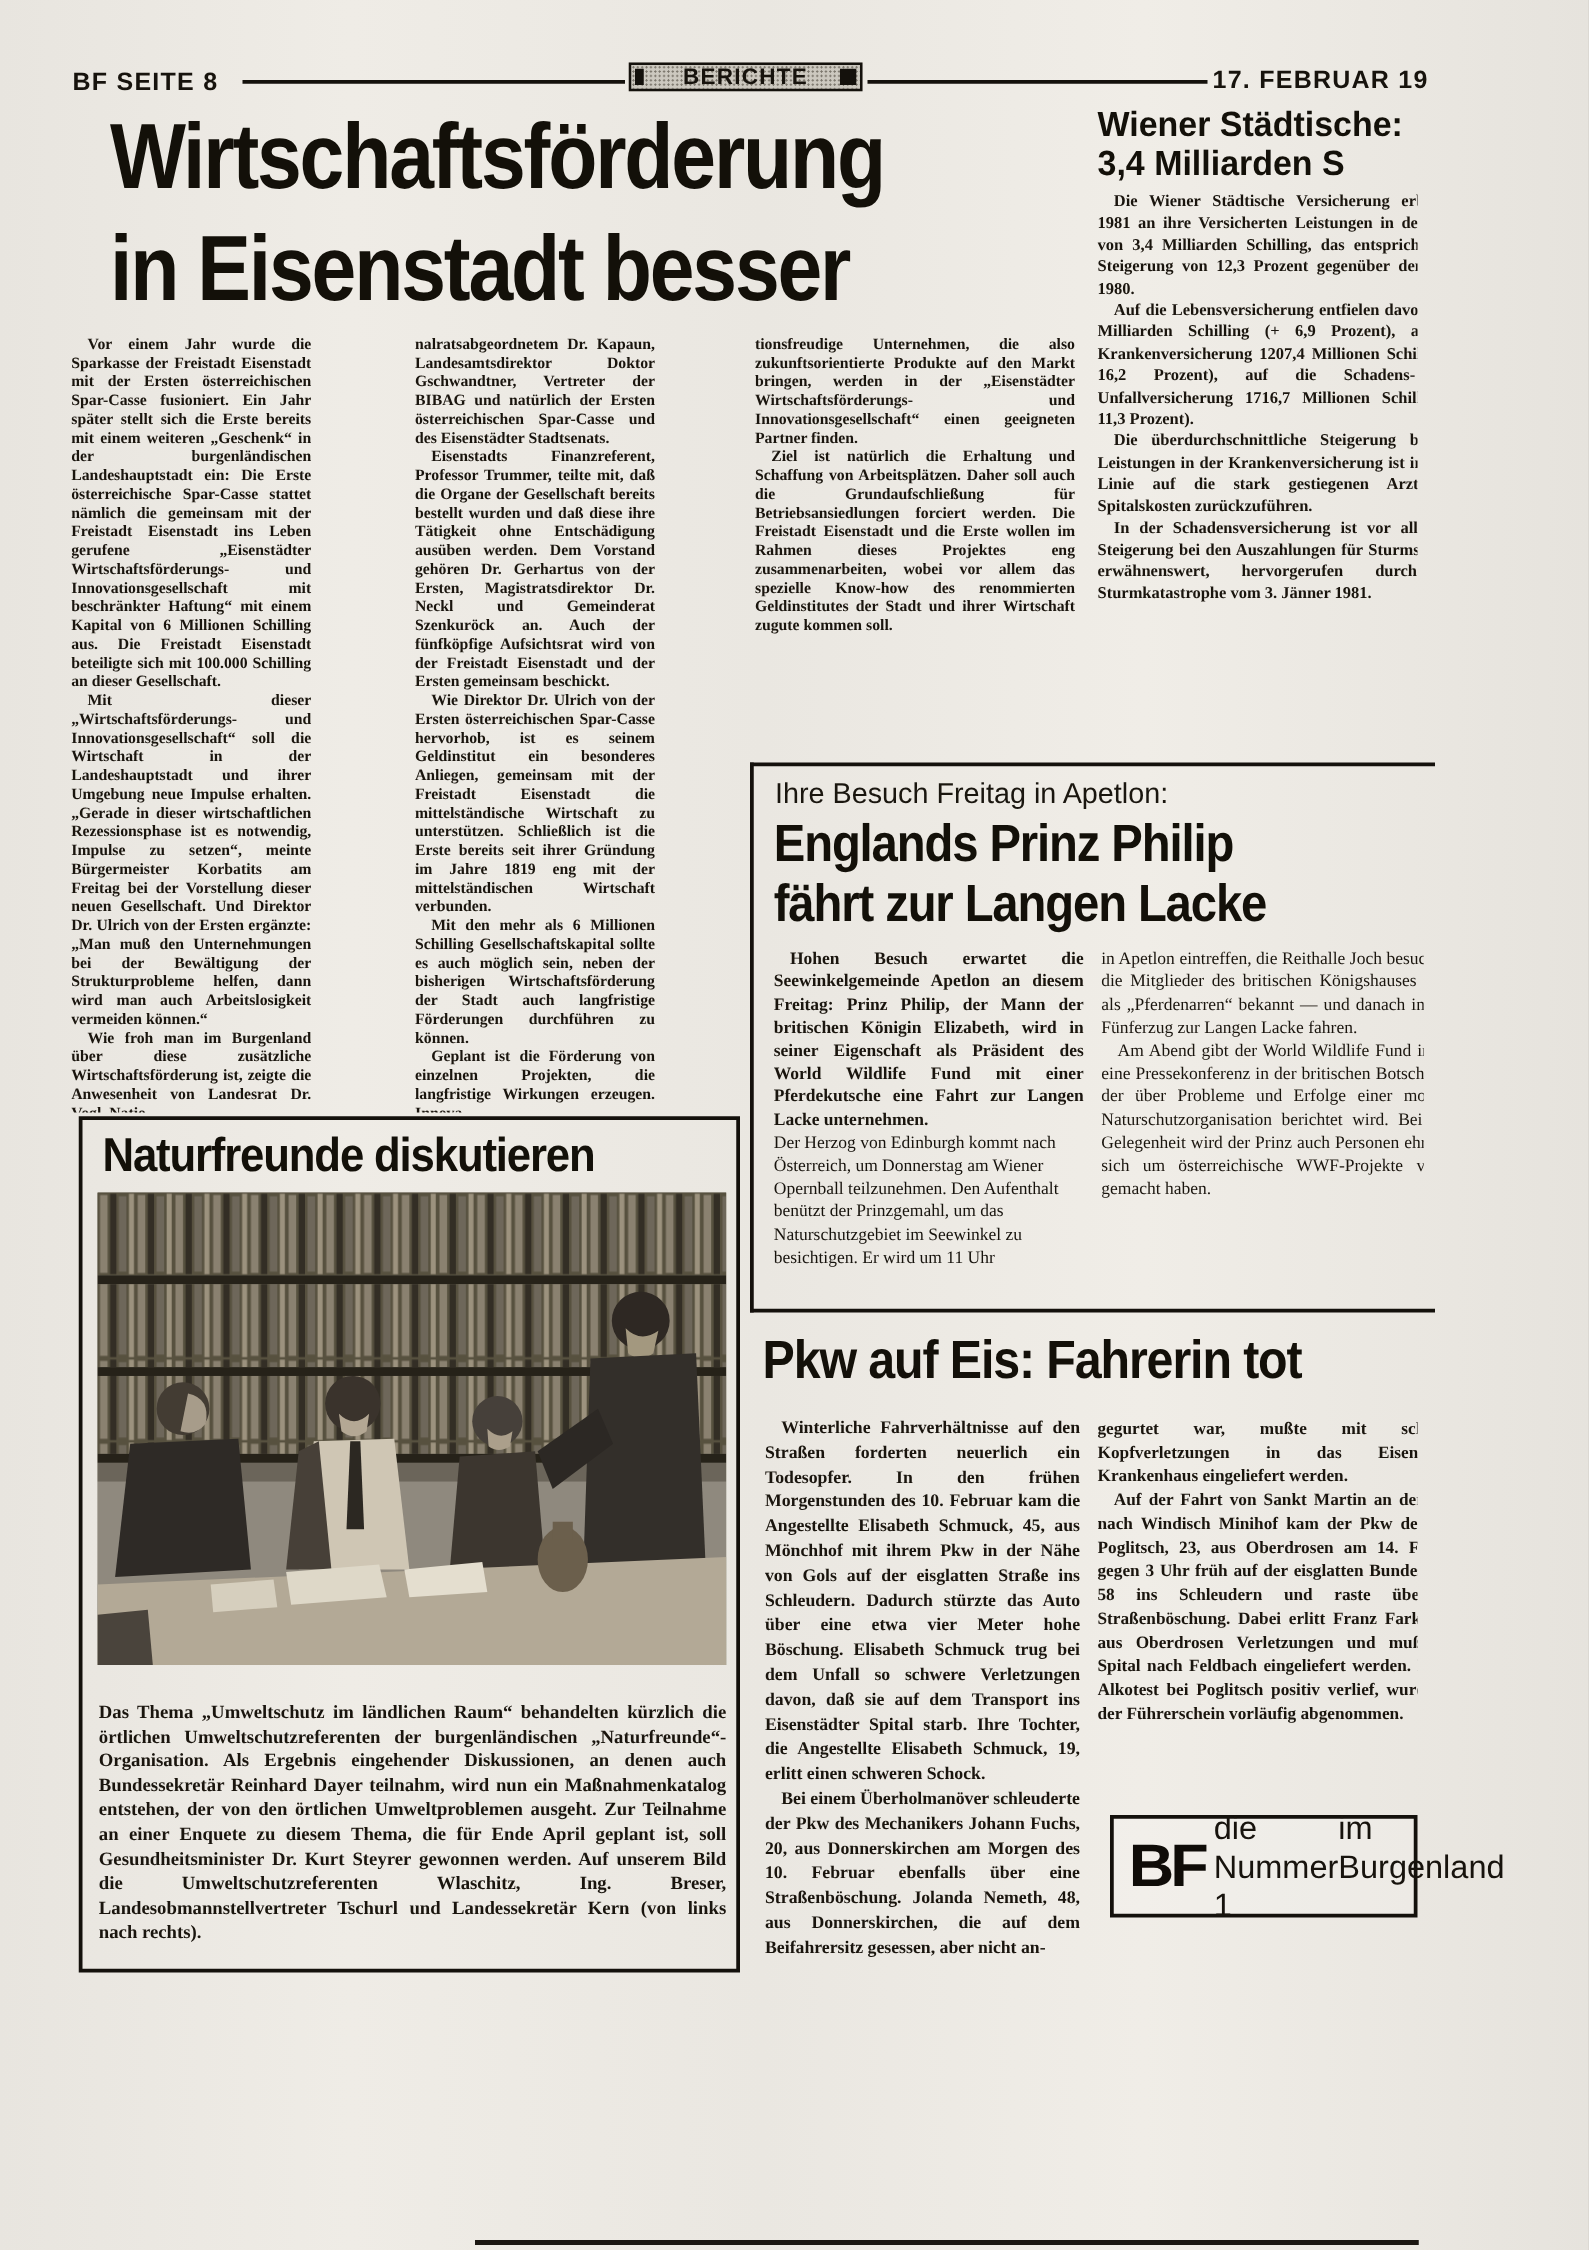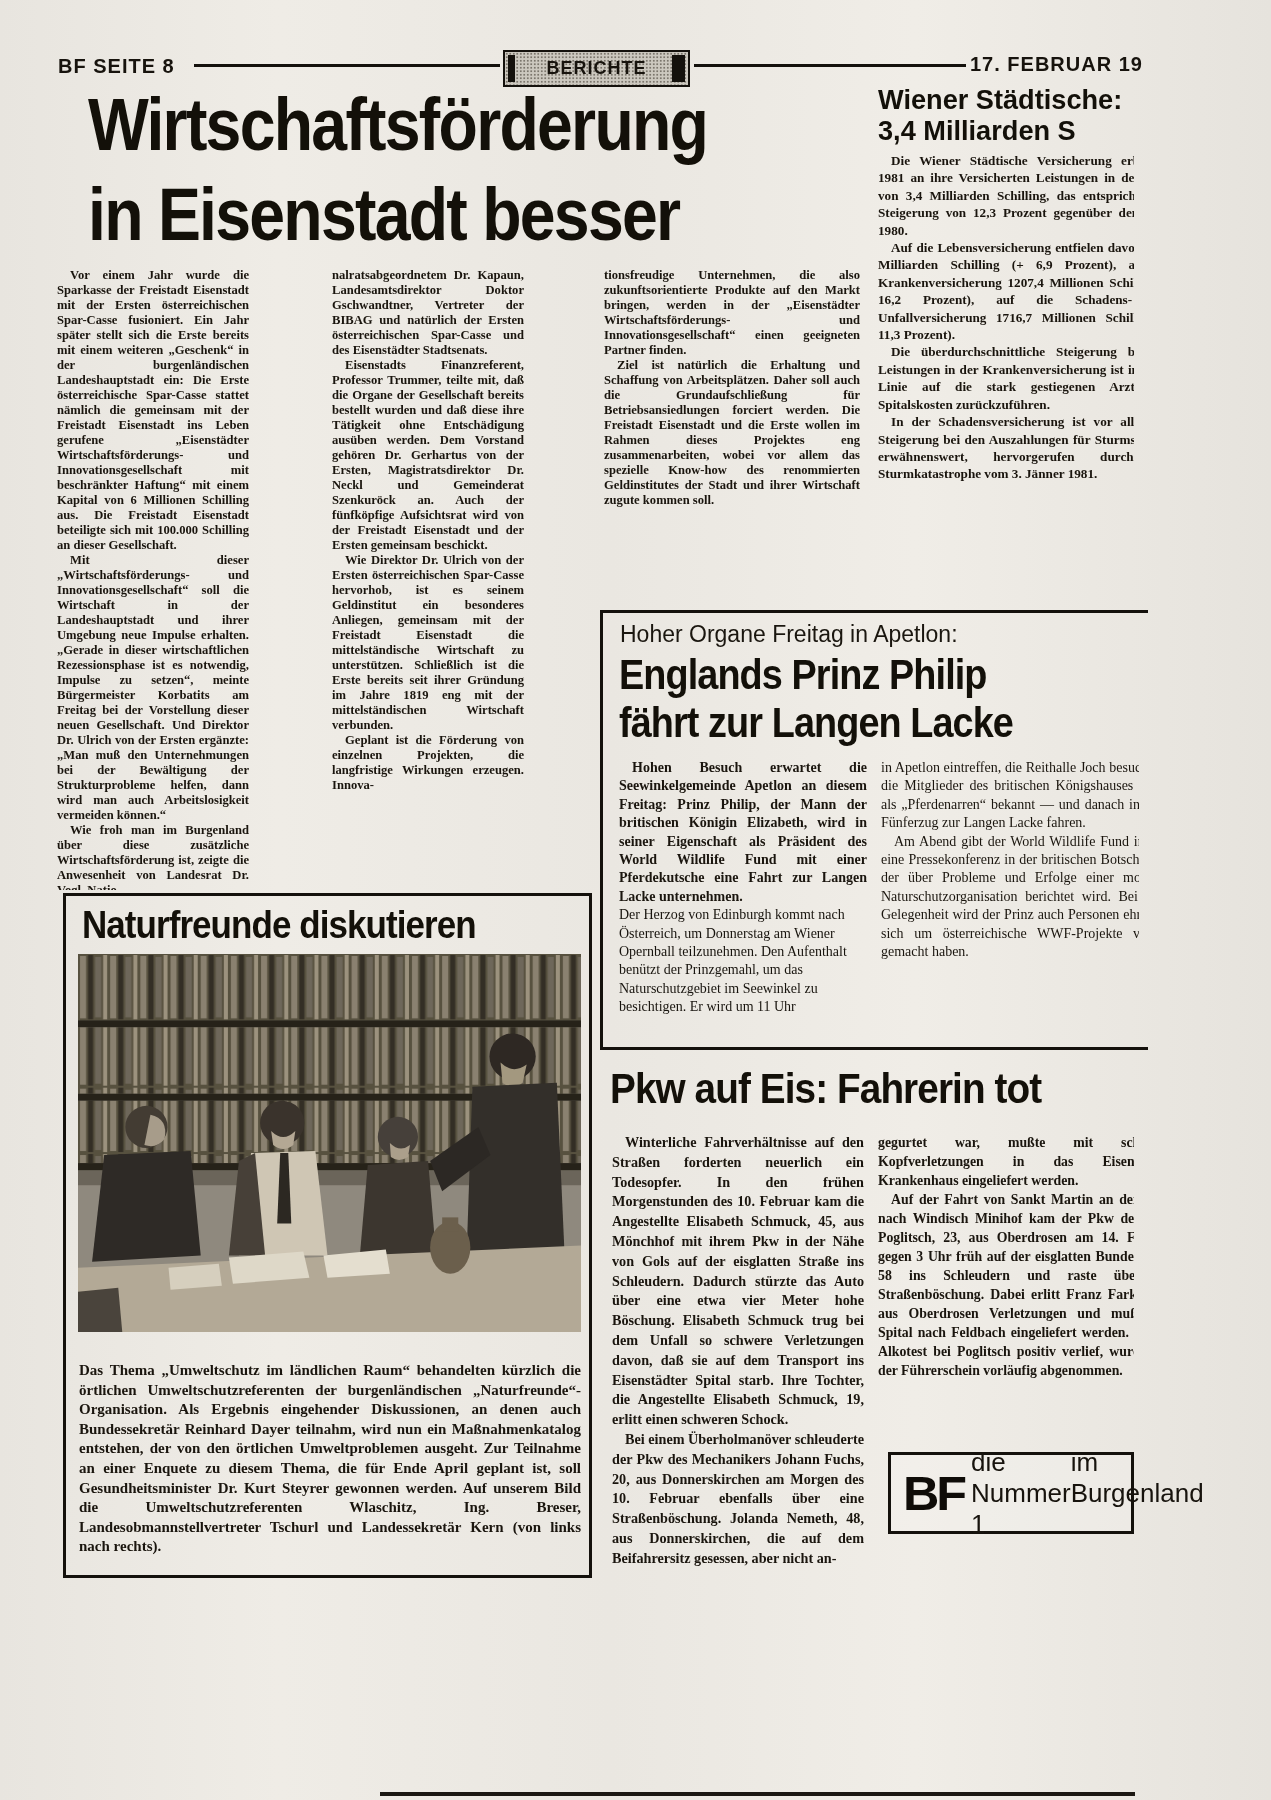--- a/index.html
+++ b/index.html
@@ -14,21 +14,21 @@
   .abs { position:absolute; }
   .sans { font-family:"Liberation Sans","DejaVu Sans",sans-serif; }
 
   
   .mh-left  { left:58px; top:55px; font-size:20px; font-weight:bold; letter-spacing:1px; }
   .mh-right { left:970px; top:53px; font-size:20px; font-weight:bold; letter-spacing:1px; white-space:nowrap;text-align:center; }
   .rule { height:3px; background:#14110c; }
   .rule-a { left:194px; top:64px; width:306px; }
   .rule-b { left:694px; top:64px; width:272px; }
   .berichte {
-    left:503px; top:50px; width:187px; height:37px;
+    left:503px; top:50px; width:187px; height:23px;
     border:2px solid #14110c;
     background-color:#ccc8bf;
     background-image: radial-gradient(#7b766c 0.8px, rgba(0,0,0,0) 1px);
     background-size:3.5px 3.5px;
     display:flex; align-items:center; justify-content:center;
   }
   .berichte-label { font-size:18px; font-weight:bold; letter-spacing:1px; color:#17130d; }
   .bar { position:absolute; top:3px; bottom:3px; background:#14110c; }
   .bar.bl { left:3px; width:7px; }
   .bar.br { right:3px; width:13px; }
@@ -128,20 +128,21 @@
 
   <div class="news col-1" lang="de">
       <p>Vor einem Jahr wurde die Sparkasse der Freistadt Eisenstadt mit der Ersten österreichischen Spar-Casse fusioniert. Ein Jahr später stellt sich die Erste bereits mit einem weiteren „Geschenk“ in der burgenländischen Landeshauptstadt ein: Die Erste österreichische Spar-Casse stattet nämlich die gemeinsam mit der Freistadt Eisenstadt ins Leben gerufene „Eisenstädter Wirtschaftsförderungs- und Innovationsgesellschaft mit beschränkter Haftung“ mit einem Kapital von 6 Millionen Schilling aus. Die Freistadt Eisenstadt beteiligte sich mit 100.000 Schilling an dieser Gesellschaft.</p>
       <p>Mit dieser „Wirtschaftsförderungs- und Innovationsgesellschaft“ soll die Wirtschaft in der Landeshauptstadt und ihrer Umgebung neue Impulse erhalten. „Gerade in dieser wirtschaftlichen Rezessionsphase ist es notwendig, Impulse zu setzen“, meinte Bürgermeister Korbatits am Freitag bei der Vorstellung dieser neuen Gesellschaft. Und Direktor Dr. Ulrich von der Ersten ergänzte: „Man muß den Unternehmungen bei der Bewältigung der Strukturprobleme helfen, dann wird man auch Arbeitslosigkeit vermeiden können.“</p>
       <p>Wie froh man im Burgenland über diese zusätzliche Wirtschaftsförderung ist, zeigte die Anwesenheit von Landesrat Dr. Vogl, Natio-</p>
     </div>
   <div class="news col-2" lang="de">
       <p class="cont">nalratsabgeordnetem Dr. Kapaun, Landesamtsdirektor Doktor Gschwandtner, Vertreter der BIBAG und natürlich der Ersten österreichischen Spar-Casse und des Eisenstädter Stadtsenats.</p>
       <p>Eisenstadts Finanzreferent, Professor Trummer, teilte mit, daß die Organe der Gesellschaft bereits bestellt wurden und daß diese ihre Tätigkeit ohne Entschädigung ausüben werden. Dem Vorstand gehören Dr. Gerhartus von der Ersten, Magistratsdirektor Dr. Neckl und Gemeinderat Szenkuröck an. Auch der fünfköpfige Aufsichtsrat wird von der Freistadt Eisenstadt und der Ersten gemeinsam beschickt.</p>
       <p>Wie Direktor Dr. Ulrich von der Ersten österreichischen Spar-Casse hervorhob, ist es seinem Geldinstitut ein besonderes Anliegen, gemeinsam mit der Freistadt Eisenstadt die mittelständische Wirtschaft zu unterstützen. Schließlich ist die Erste bereits seit ihrer Gründung im Jahre 1819 eng mit der mittelständischen Wirtschaft verbunden.</p>
+      <p>Mit den mehr als 6 Millionen Schilling Gesellschaftskapital sollte es auch möglich sein, neben der bisherigen Wirtschaftsförderung der Stadt auch langfristige Förderungen durchführen zu können.</p>
       <p>Geplant ist die Förderung von einzelnen Projekten, die langfristige Wirkungen erzeugen. Innova-</p>
     </div>
   <div class="news col-3" lang="de">
       <p class="cont">tionsfreudige Unternehmen, die also zukunftsorientierte Produkte auf den Markt bringen, werden in der „Eisenstädter Wirtschaftsförderungs- und Innovationsgesellschaft“ einen geeigneten Partner finden.</p>
       <p>Ziel ist natürlich die Erhaltung und Schaffung von Arbeitsplätzen. Daher soll auch die Grundaufschließung für Betriebsansiedlungen forciert werden. Die Freistadt Eisenstadt und die Erste wollen im Rahmen dieses Projektes eng zusammenarbeiten, wobei vor allem das spezielle Know-how des renommierten Geldinstitutes der Stadt und ihrer Wirtschaft zugute kommen soll.</p>
     </div>
 
   <h2 class="abs wiener-h2">
     <span class="hl-line">Wiener Städtische:</span>
     <span class="hl-line">3,4 Milliarden S</span>
@@ -149,21 +150,21 @@
   <div class="clip news wiener-body">
     <div class="inner" lang="de">
         <p>Die Wiener Städtische Versicherung erbrachte 1981 an ihre Versicherten Leistungen in der Höhe von 3,4 Milliarden Schilling, das entspricht einer Steigerung von 12,3 Prozent gegenüber dem Jahr 1980.</p>
         <p>Auf die Lebensversicherung entfielen davon 475,9 Milliarden Schilling (+ 6,9 Prozent), auf die Krankenversicherung 1207,4 Millionen Schilling (+ 16,2 Prozent), auf die Schadens- und Unfallversicherung 1716,7 Millionen Schilling (+ 11,3 Prozent).</p>
         <p>Die überdurchschnittliche Steigerung bei den Leistungen in der Krankenversicherung ist in erster Linie auf die stark gestiegenen Arzt- und Spitalskosten zurückzuführen.</p>
         <p>In der Schadensversicherung ist vor allem die Steigerung bei den Auszahlungen für Sturmschäden erwähnenswert, hervorgerufen durch die Sturmkatastrophe vom 3. Jänner 1981.</p>
       </div>
   </div>
 
   <section class="abs ap-box">
-    <span class="sans ap-kicker">Hoher Organe Freitag in Apetlon:</span>
+    <span class="sans ap-kicker">Ihre Besuch Freitag in Apetlon:</span>
     <h2 class="ap-h2">
       <span class="hl-line">Englands Prinz Philip</span>
       <span class="hl-line">fährt zur Langen Lacke</span>
     </h2>
     <div class="ap-col1">
       <p class="lead" lang="de">Hohen Besuch erwartet die Seewinkelgemeinde Apetlon an diesem Freitag: Prinz Philip, der Mann der britischen Königin Elizabeth, wird in seiner Eigenschaft als Präsident des World Wildlife Fund mit einer Pferdekutsche eine Fahrt zur Langen Lacke unternehmen.</p>
       <div class="news-flow" lang="de">
           <p>Der Herzog von Edinburgh kommt nach Österreich, um Donnerstag am Wiener Opernball teilzunehmen. Den Aufenthalt benützt der Prinzgemahl, um das Naturschutzgebiet im Seewinkel zu besichtigen. Er wird um 11 Uhr</p>
         </div>
     </div>

